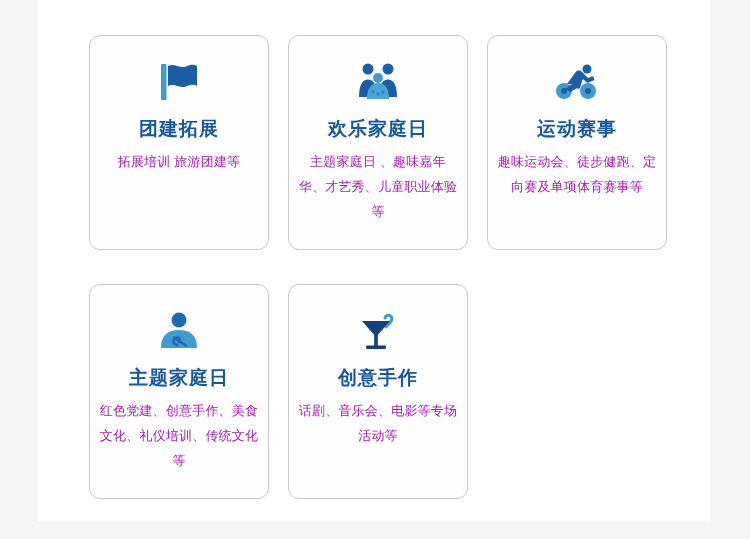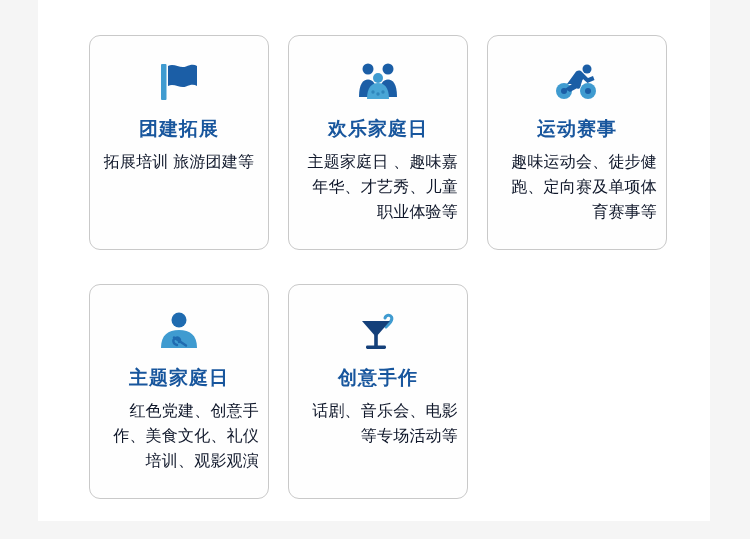--- a/index.html
+++ b/index.html
@@ -51,24 +51,24 @@
   .card-title {
     font-size:19px;
     font-weight:bold;
     color:#18569d;
     letter-spacing:1px;
     line-height:24px;
     margin-bottom:8px;
     text-align:center;
   }
   .card-desc {
-    font-size:16px;
-    color:#0f172a;
+    font-size:13px;
+    color:#a21caf;
     line-height:25px;
-    text-align:right;
+    text-align:center;
     padding:0 9px;
     letter-spacing:0.2px;
   }
 </style>
 </head>
 <body>
 
 <div id="page">
   <div id="content-panel">
     <div id="card-grid">
@@ -125,21 +125,21 @@
           <svg width="46" height="44" viewBox="0 0 46 44">
             <circle cx="23" cy="10" r="7.5" fill="#1f6bb0"></circle>
             <path d="M5 38 C5 25, 12 20, 23 20 C34 20, 41 25, 41 38 Z" fill="#3f9bd0"></path>
             <g fill="none" stroke="#1f6bb0" stroke-width="2.4" stroke-linecap="round">
               <path d="M21 35 C17 34, 16 29.5, 19.5 28 C23 26.5, 25.5 30, 23 32"></path>
               <path d="M18 27.5 L30 35.5"></path>
             </g>
           </svg>
         </div>
         <div class="card-title">主题家庭日</div>
-        <div class="card-desc">红色党建、创意手作、美食文化、礼仪培训、观影观演</div>
+        <div class="card-desc">红色党建、创意手作、美食文化、礼仪培训、传统文化等</div>
       </div>
 
 
       <div class="card">
         <div class="card-icon">
           <svg width="46" height="44" viewBox="0 0 46 44">
             <path d="M31 17 C35 13, 38 10, 36.5 7 C35.2 4.4, 31 4.6, 30 8" fill="none" stroke="#3f9bd0" stroke-width="3" stroke-linecap="round"></path>
             <path d="M7 11 L35 11 L21 27 Z" fill="#14407a"></path>
             <rect x="19.2" y="25" width="3.6" height="12" fill="#14407a"></rect>
             <rect x="11" y="35.5" width="20" height="3.4" rx="1.4" fill="#14407a"></rect>

